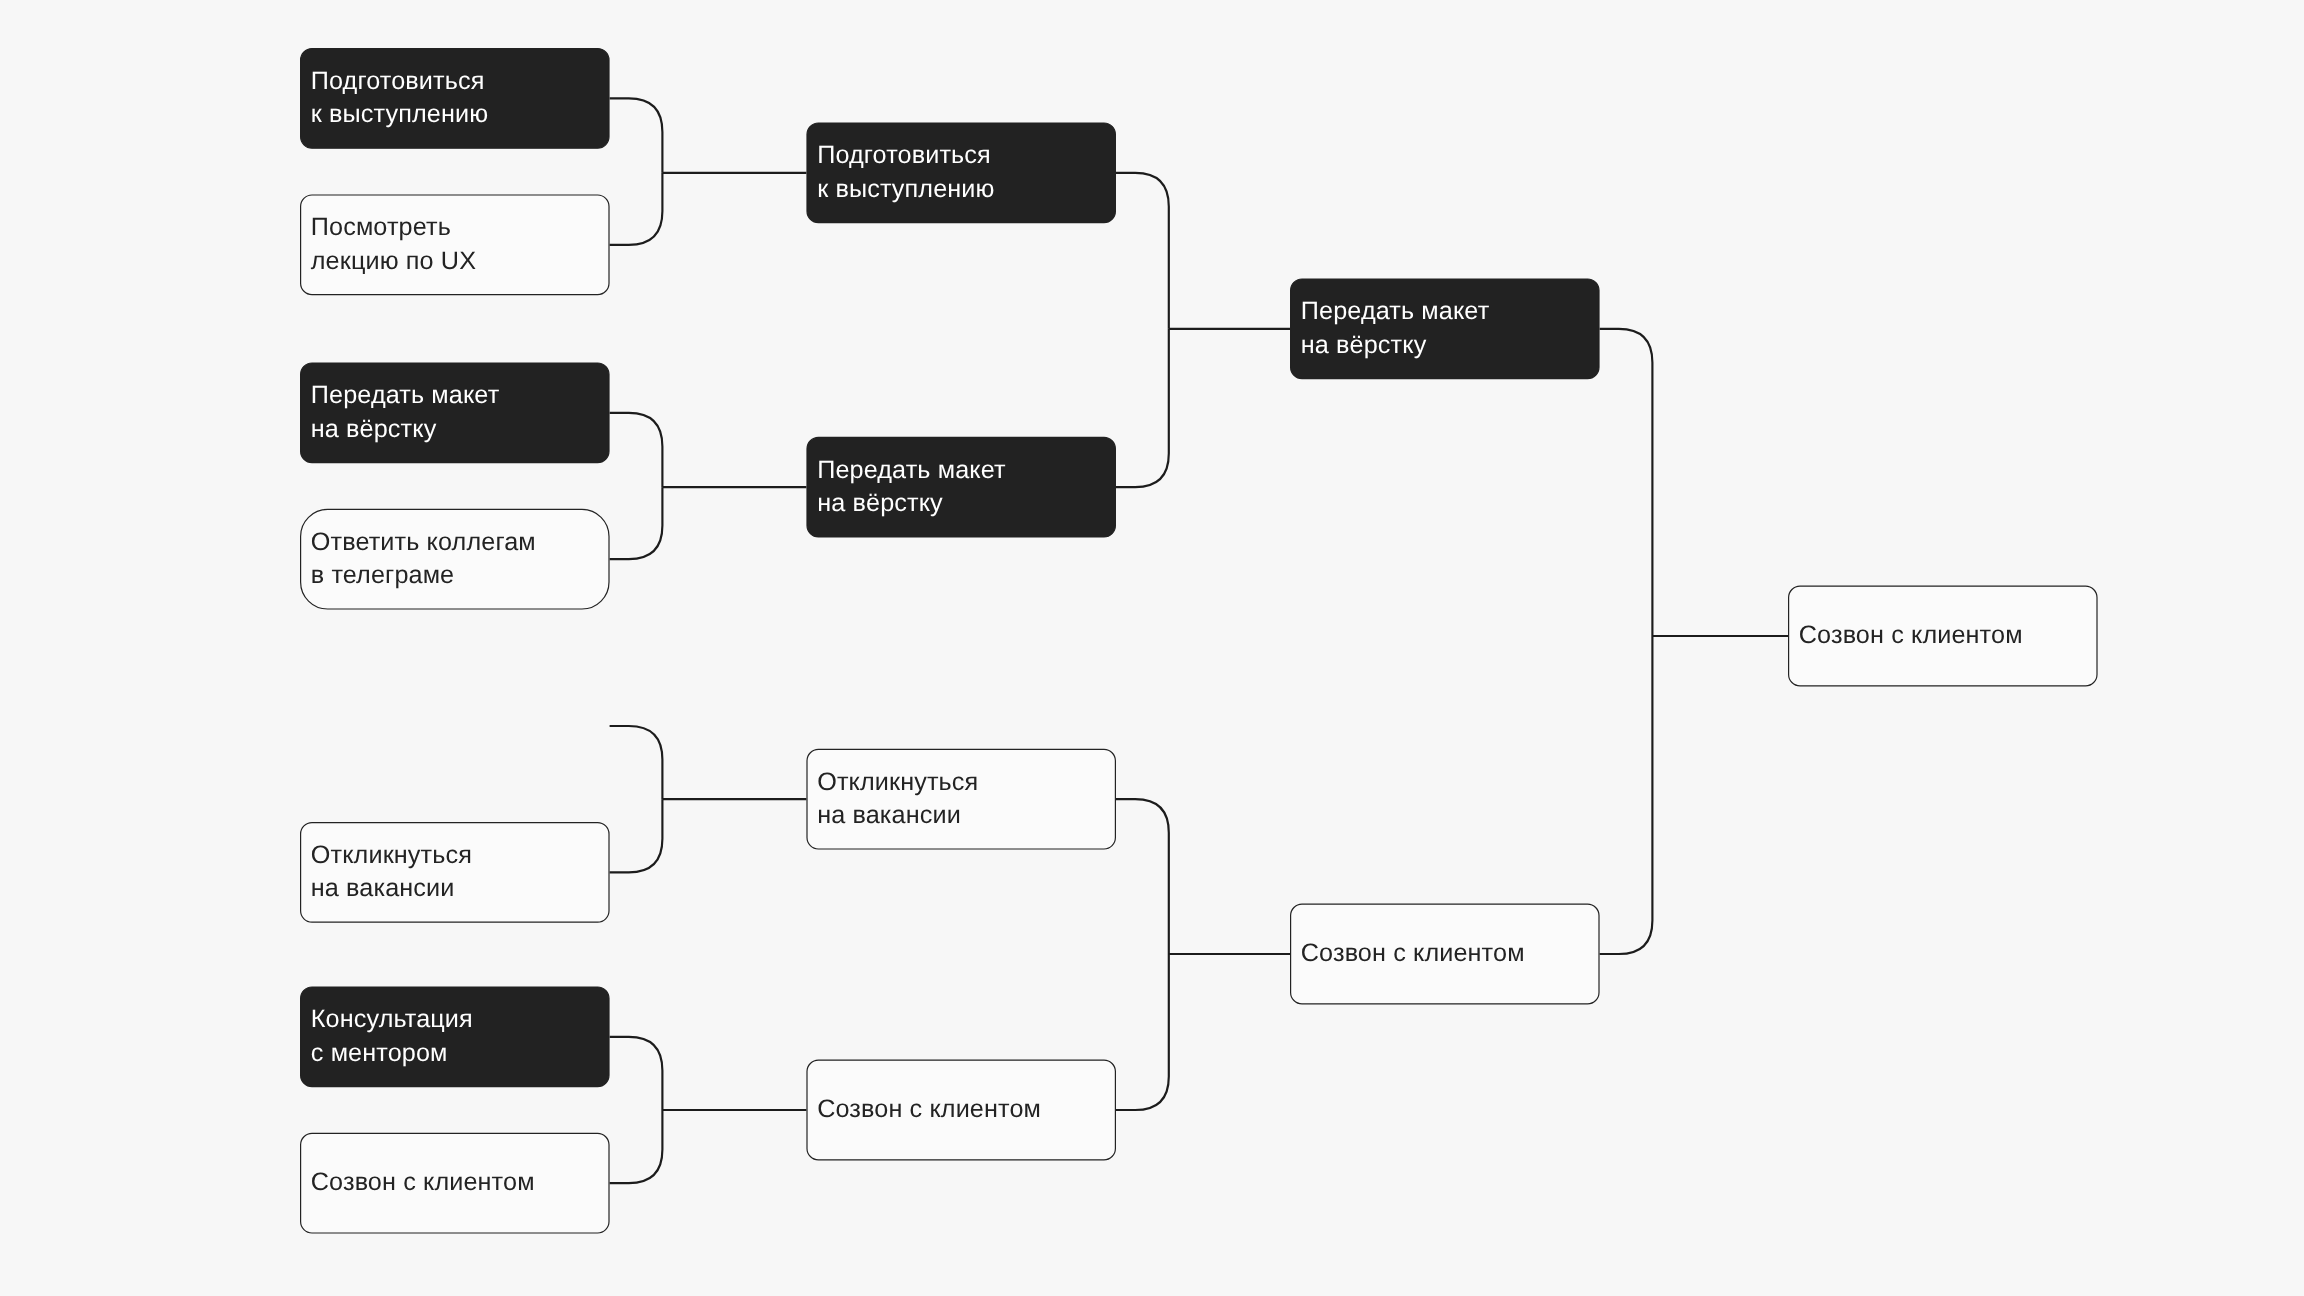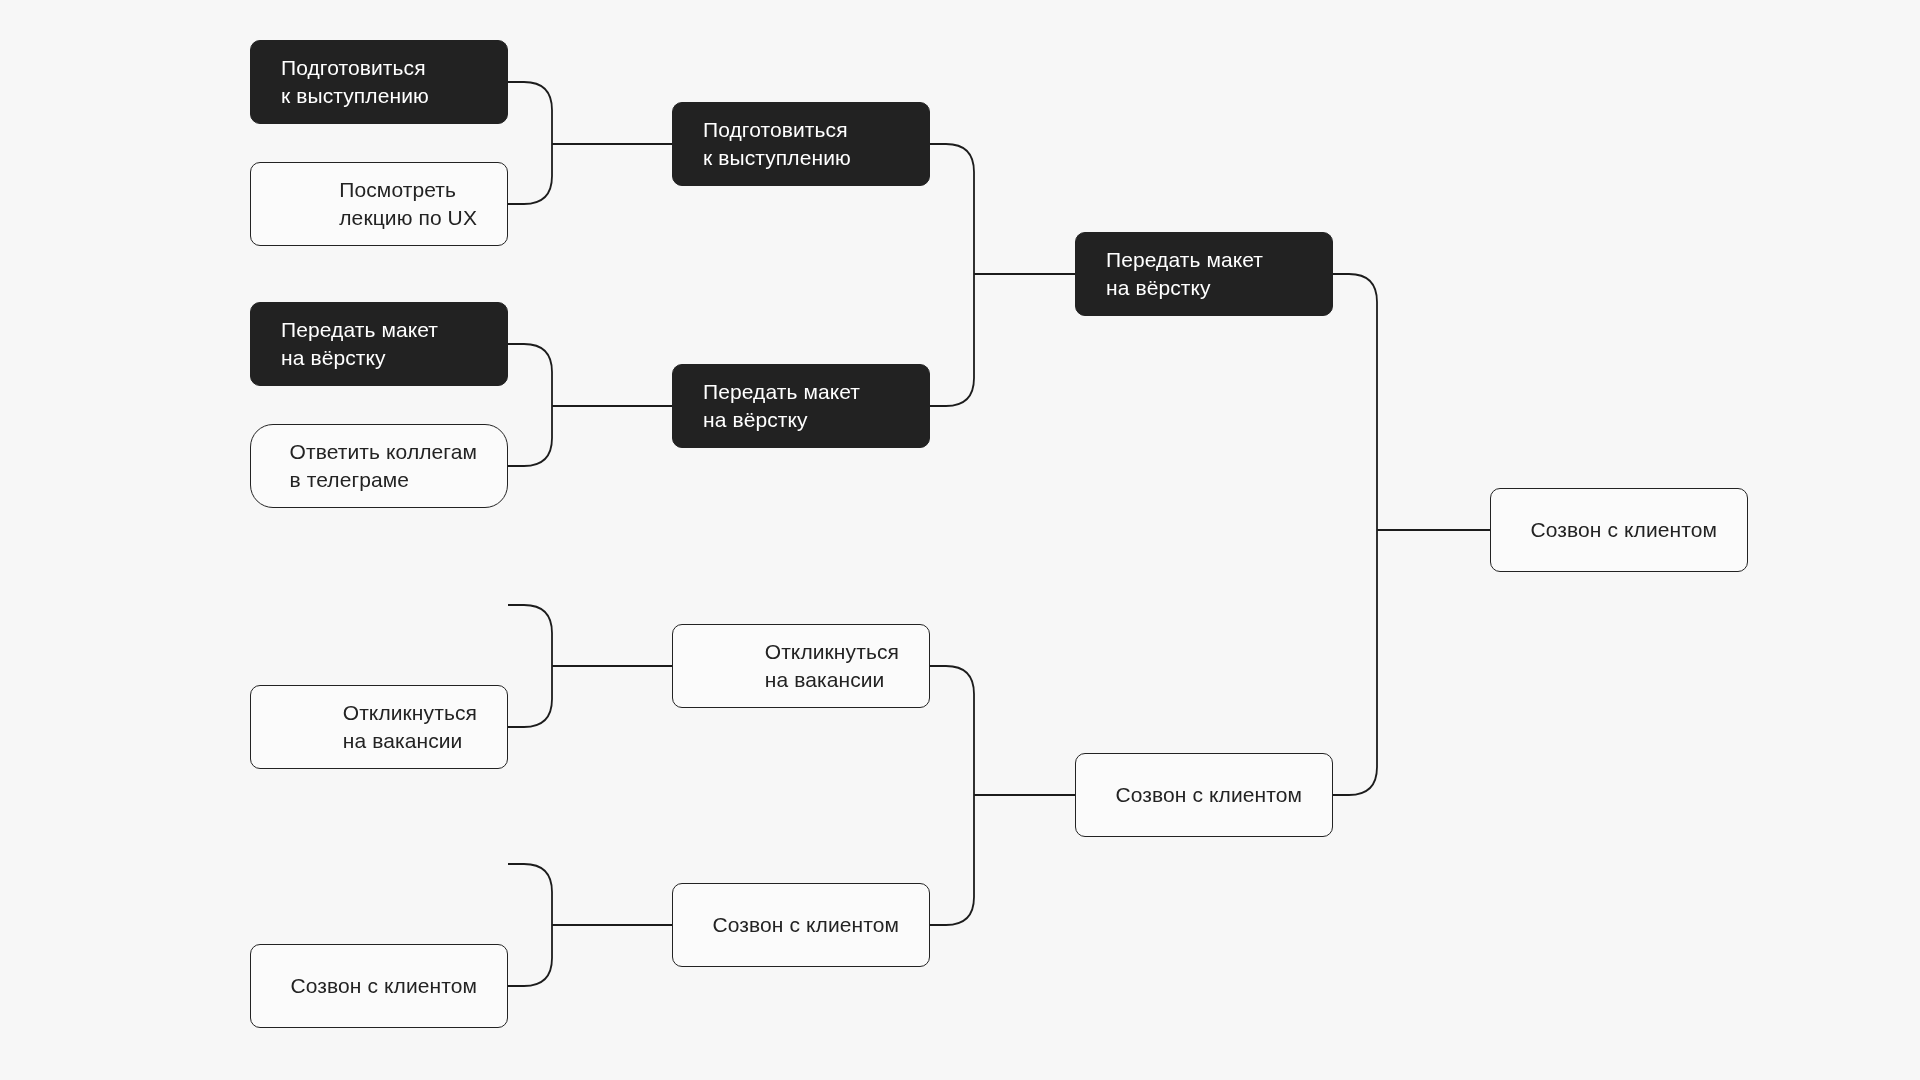--- a/index.html
+++ b/index.html
@@ -35,36 +35,35 @@
     top: 0;
     width: 1920px;
     height: 1080px;
   }
   .node {
     position: absolute;
     box-sizing: border-box;
     display: flex;
     align-items: center;
     border-radius: 10px;
-    padding: 0 30px;
+    padding: 0 8px;
     font-size: 21px;
     line-height: 1.32;
     letter-spacing: 0.1px;
     white-space: pre-line;
   }
   .node.filled {
     background: #222222;
     color: #ffffff;
     border: 1px solid #222222;
   }
   .node.outlined {
     background: #fbfbfb;
     color: #232323;
     border: 1.6px solid #232323;
-    justify-content: flex-end;
   }
   .node-label {
     display: block;
     white-space: pre-line;
   }
 </style>
 </head>
 <body>
 
 <div id="stage">
@@ -95,20 +94,22 @@
       <div class="node filled" style="left: 250px; top: 40px; width: 258px; height: 84px;"><span class="node-label">Подготовиться
 к выступлению</span></div>
       <div class="node outlined" style="left: 250px; top: 162px; width: 258px; height: 84px;"><span class="node-label">Посмотреть
 лекцию по UX</span></div>
       <div class="node filled" style="left: 250px; top: 302px; width: 258px; height: 84px;"><span class="node-label">Передать макет
 на вёрстку</span></div>
       <div class="node outlined" style="left: 250px; top: 424px; width: 258px; height: 84px; border-radius: 23px;"><span class="node-label">Ответить коллегам
 в телеграме</span></div>
       <div class="node outlined" style="left: 250px; top: 685px; width: 258px; height: 84px;"><span class="node-label">Откликнуться
 на вакансии</span></div>
+      <div class="node filled" style="left: 250px; top: 822px; width: 258px; height: 84px;"><span class="node-label">Консультация
+с ментором</span></div>
       <div class="node outlined" style="left: 250px; top: 944px; width: 258px; height: 84px;"><span class="node-label">Созвон с клиентом</span></div>
       <div class="node filled" style="left: 672px; top: 102px; width: 258px; height: 84px;"><span class="node-label">Подготовиться
 к выступлению</span></div>
       <div class="node filled" style="left: 672px; top: 364px; width: 258px; height: 84px;"><span class="node-label">Передать макет
 на вёрстку</span></div>
       <div class="node outlined" style="left: 672px; top: 624px; width: 258px; height: 84px;"><span class="node-label">Откликнуться
 на вакансии</span></div>
       <div class="node outlined" style="left: 672px; top: 883px; width: 258px; height: 84px;"><span class="node-label">Созвон с клиентом</span></div>
       <div class="node filled" style="left: 1075px; top: 232px; width: 258px; height: 84px;"><span class="node-label">Передать макет
 на вёрстку</span></div>

